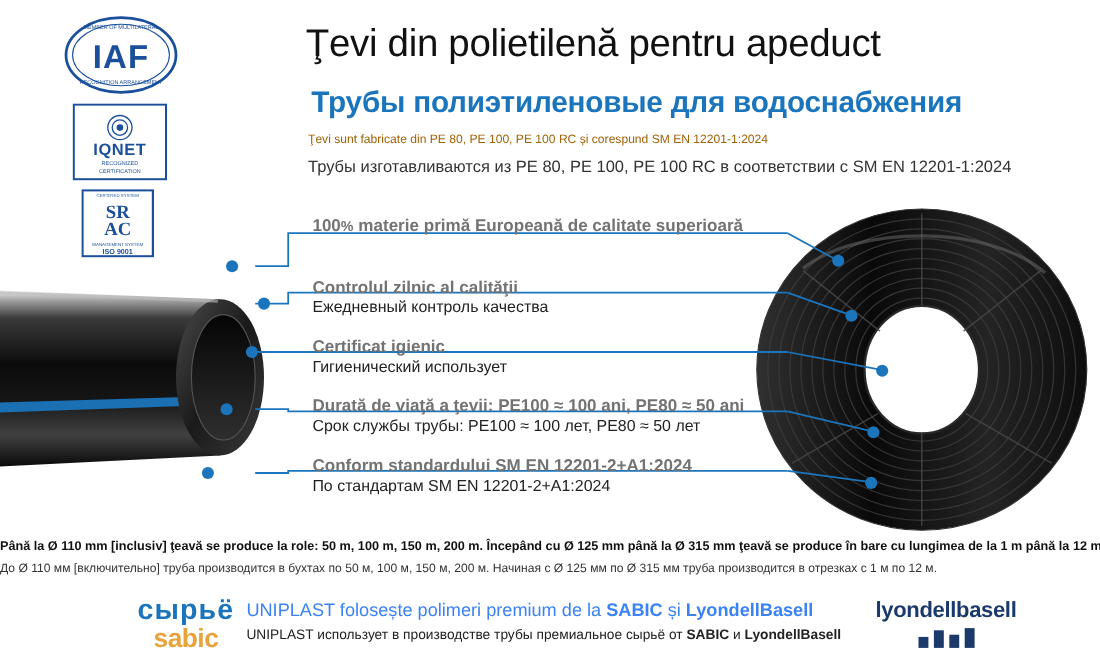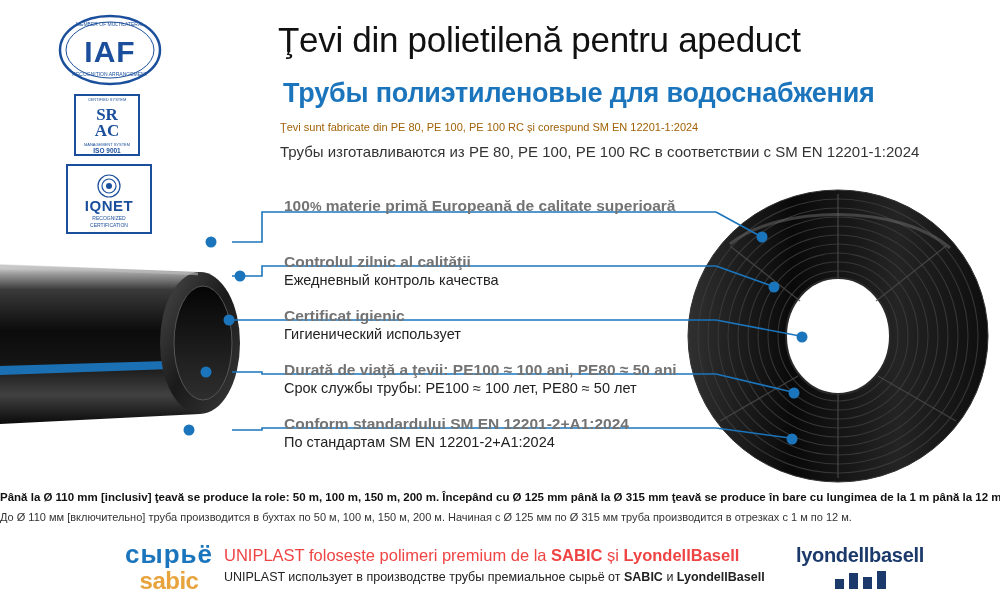--- a/index.html
+++ b/index.html
@@ -195,21 +195,21 @@
     color: #e8a33d;
     font-weight: bold;
     line-height: 26px;
     letter-spacing: -0.5px;
   }
   .partner-ro {
     position: absolute;
     left: 224px;
     top: 10px;
     font-size: 16.5px;
-    color: #ef4444;
+    color: #3b82f6;
     white-space: nowrap;
   }
   .partner-ro b { font-weight: bold; }
   .partner-ru {
     position: absolute;
     left: 224px;
     top: 34px;
     font-size: 12.5px;
     color: #222222;
     white-space: nowrap;
@@ -249,45 +249,45 @@
 
   <div class="badges">
 
     <div class="badge badge-iaf">
       <svg viewBox="0 0 104 72" width="104" height="72">
         <ellipse cx="52" cy="36" rx="50" ry="34" fill="#ffffff" stroke="#1b4f9c" stroke-width="2.5"></ellipse>
         <ellipse cx="52" cy="36" rx="44" ry="28" fill="none" stroke="#1b4f9c" stroke-width="1"></ellipse>
         <text x="52" y="12" font-family="Liberation Sans, sans-serif" font-size="5" fill="#1b4f9c" text-anchor="middle">MEMBER OF MULTILATERAL</text>
         <text x="52" y="48" font-family="Liberation Sans, sans-serif" font-size="30" font-weight="bold" fill="#1b4f9c" text-anchor="middle" letter-spacing="1">IAF</text>
         <text x="52" y="62" font-family="Liberation Sans, sans-serif" font-size="5" fill="#1b4f9c" text-anchor="middle">RECOGNITION ARRANGEMENT</text>
-      </svg>
-    </div>
-
-    <div class="badge badge-srac">
-      <svg viewBox="0 0 66 62" width="66" height="62">
-        <rect x="1" y="1" width="64" height="60" fill="#ffffff" stroke="#1b4f9c" stroke-width="2"></rect>
-        <text x="33" y="7" font-family="Liberation Sans, sans-serif" font-size="4" fill="#1b4f9c" text-anchor="middle">CERTIFIED SYSTEM</text>
-        <text x="33" y="26" font-family="Liberation Serif, serif" font-size="17" font-weight="bold" fill="#1b4f9c" text-anchor="middle">SR</text>
-        <text x="33" y="42" font-family="Liberation Serif, serif" font-size="17" font-weight="bold" fill="#1b4f9c" text-anchor="middle">AC</text>
-        <text x="33" y="52" font-family="Liberation Sans, sans-serif" font-size="4" fill="#1b4f9c" text-anchor="middle">MANAGEMENT SYSTEM</text>
-        <text x="33" y="59" font-family="Liberation Sans, sans-serif" font-size="6.5" font-weight="bold" fill="#1b4f9c" text-anchor="middle">ISO 9001</text>
       </svg>
     </div>
 
     <div class="badge badge-iqnet">
       <svg viewBox="0 0 86 70" width="86" height="70">
         <rect x="1" y="1" width="84" height="68" fill="#ffffff" stroke="#1b4f9c" stroke-width="2"></rect>
         <g fill="#1b4f9c">
           <circle cx="43" cy="22" r="11" fill="none" stroke="#1b4f9c" stroke-width="1.2"></circle>
           <circle cx="43" cy="22" r="7" fill="none" stroke="#1b4f9c" stroke-width="1.2"></circle>
           <circle cx="43" cy="22" r="3"></circle>
         </g>
         <text x="43" y="47" font-family="Liberation Sans, sans-serif" font-size="15" font-weight="bold" fill="#1b4f9c" text-anchor="middle" letter-spacing="0.5">IQNET</text>
         <text x="43" y="56" font-family="Liberation Sans, sans-serif" font-size="5" fill="#1b4f9c" text-anchor="middle">RECOGNIZED</text>
         <text x="43" y="63" font-family="Liberation Sans, sans-serif" font-size="5" fill="#1b4f9c" text-anchor="middle">CERTIFICATION</text>
+      </svg>
+    </div>
+
+    <div class="badge badge-srac">
+      <svg viewBox="0 0 66 62" width="66" height="62">
+        <rect x="1" y="1" width="64" height="60" fill="#ffffff" stroke="#1b4f9c" stroke-width="2"></rect>
+        <text x="33" y="7" font-family="Liberation Sans, sans-serif" font-size="4" fill="#1b4f9c" text-anchor="middle">CERTIFIED SYSTEM</text>
+        <text x="33" y="26" font-family="Liberation Serif, serif" font-size="17" font-weight="bold" fill="#1b4f9c" text-anchor="middle">SR</text>
+        <text x="33" y="42" font-family="Liberation Serif, serif" font-size="17" font-weight="bold" fill="#1b4f9c" text-anchor="middle">AC</text>
+        <text x="33" y="52" font-family="Liberation Sans, sans-serif" font-size="4" fill="#1b4f9c" text-anchor="middle">MANAGEMENT SYSTEM</text>
+        <text x="33" y="59" font-family="Liberation Sans, sans-serif" font-size="6.5" font-weight="bold" fill="#1b4f9c" text-anchor="middle">ISO 9001</text>
       </svg>
     </div>
   </div>
 
   <div class="title-ro">Ţevi din polietilenă pentru apeduct</div>
   <div class="title-ru">Трубы полиэтиленовые для водоснабжения</div>
   <div class="subtitle-ro">Ţevi sunt fabricate din PE 80, PE 100, PE 100 RC și corespund SM EN 12201-1:2024</div>
   <div class="subtitle-ru">Трубы изготавливаются из  PE 80, PE 100, PE 100 RC в соответствии с SM EN 12201-1:2024</div>
 
   <svg class="pipe-left" viewBox="0 0 268 228">

